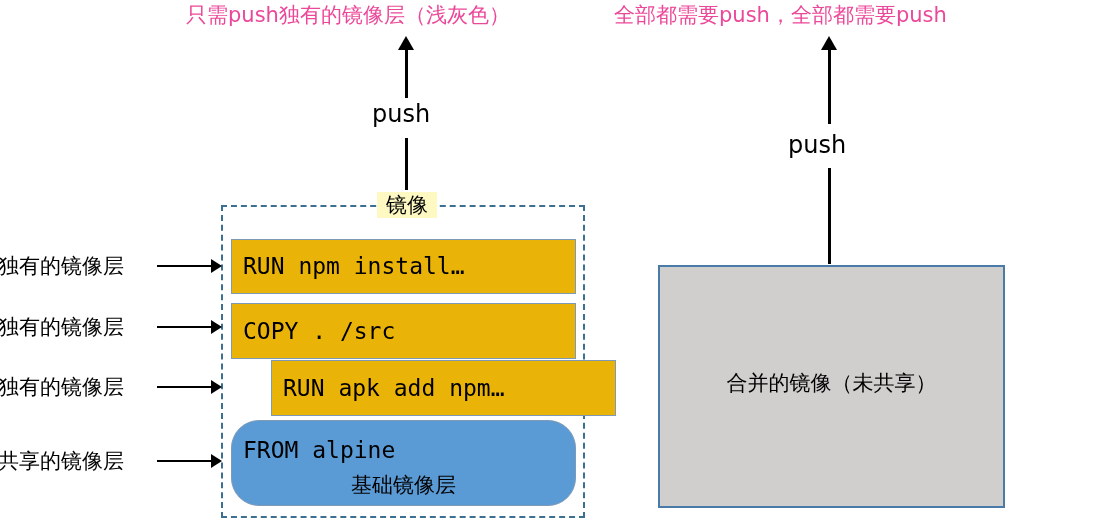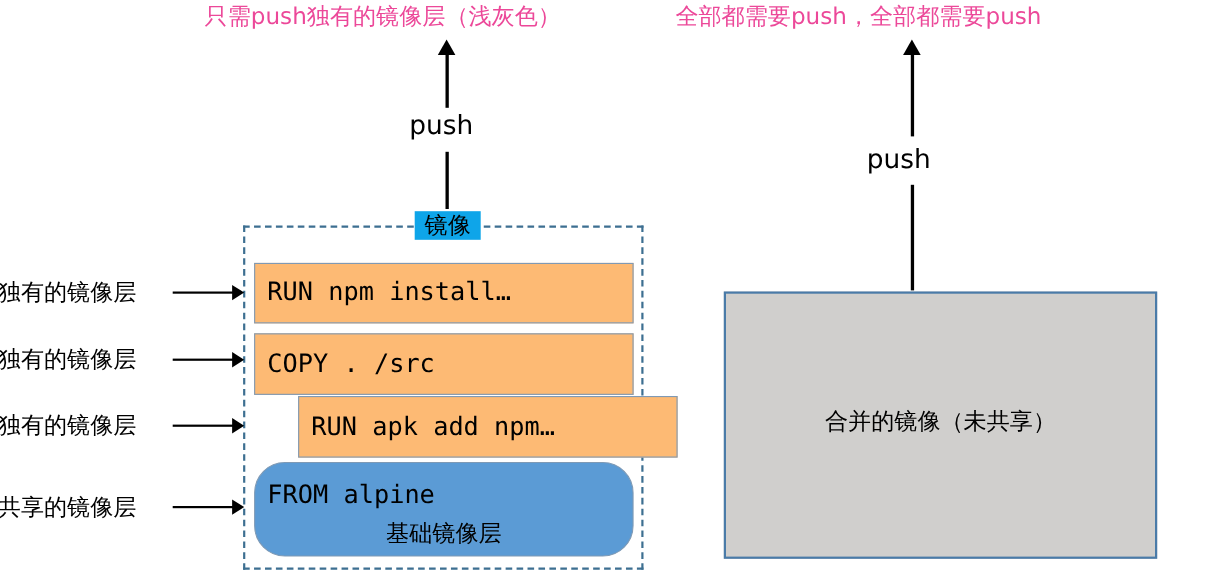--- a/index.html
+++ b/index.html
@@ -67,33 +67,33 @@
     height: 313px;
     border: 2px dashed #3d6f91;
     box-sizing: border-box;
     background: #ffffff;
   }
   #image-container-label {
     left: 377px;
     top: 192px;
     font-size: 21px;
     line-height: 26px;
-    background: #0ea5e9;
+    background: #fef9c3;
     padding: 0 9px;
     white-space: nowrap;
   }
 
   
   .layer {
     box-sizing: border-box;
     border: 1px solid #7f9ab5;
     left: 231px;
     width: 345px;
   }
-  .layer-gray { background: #fdba74; }
+  .layer-gray { background: #eab308; }
   .layer-blue { background: #5b9bd5; }
   .layer-cmd {
     position: absolute;
     left: 11px;
     font-family: "DejaVu Sans Mono", "Liberation Mono", monospace;
     font-size: 23px;
     line-height: 27px;
     white-space: pre;
     color: #000;
   }
@@ -151,21 +151,21 @@
   #annot-3-head  { left: 211px; top: 380px; }
 
   #annot-4-label { left: -2px; top: 448px; }
   #annot-4-line  { left: 157px; top: 460px; }
   #annot-4-head  { left: 211px; top: 454px; }
 
   
   #merged-box {
     left: 658px;
     top: 265px;
-    width: 394px;
+    width: 347px;
     height: 243px;
     box-sizing: border-box;
     border: 2px solid #4a7ba8;
     background: #d0cfcd;
   }
   #merged-box-label {
     position: absolute;
     left: 0;
     top: 103px;
     width: 100%;

